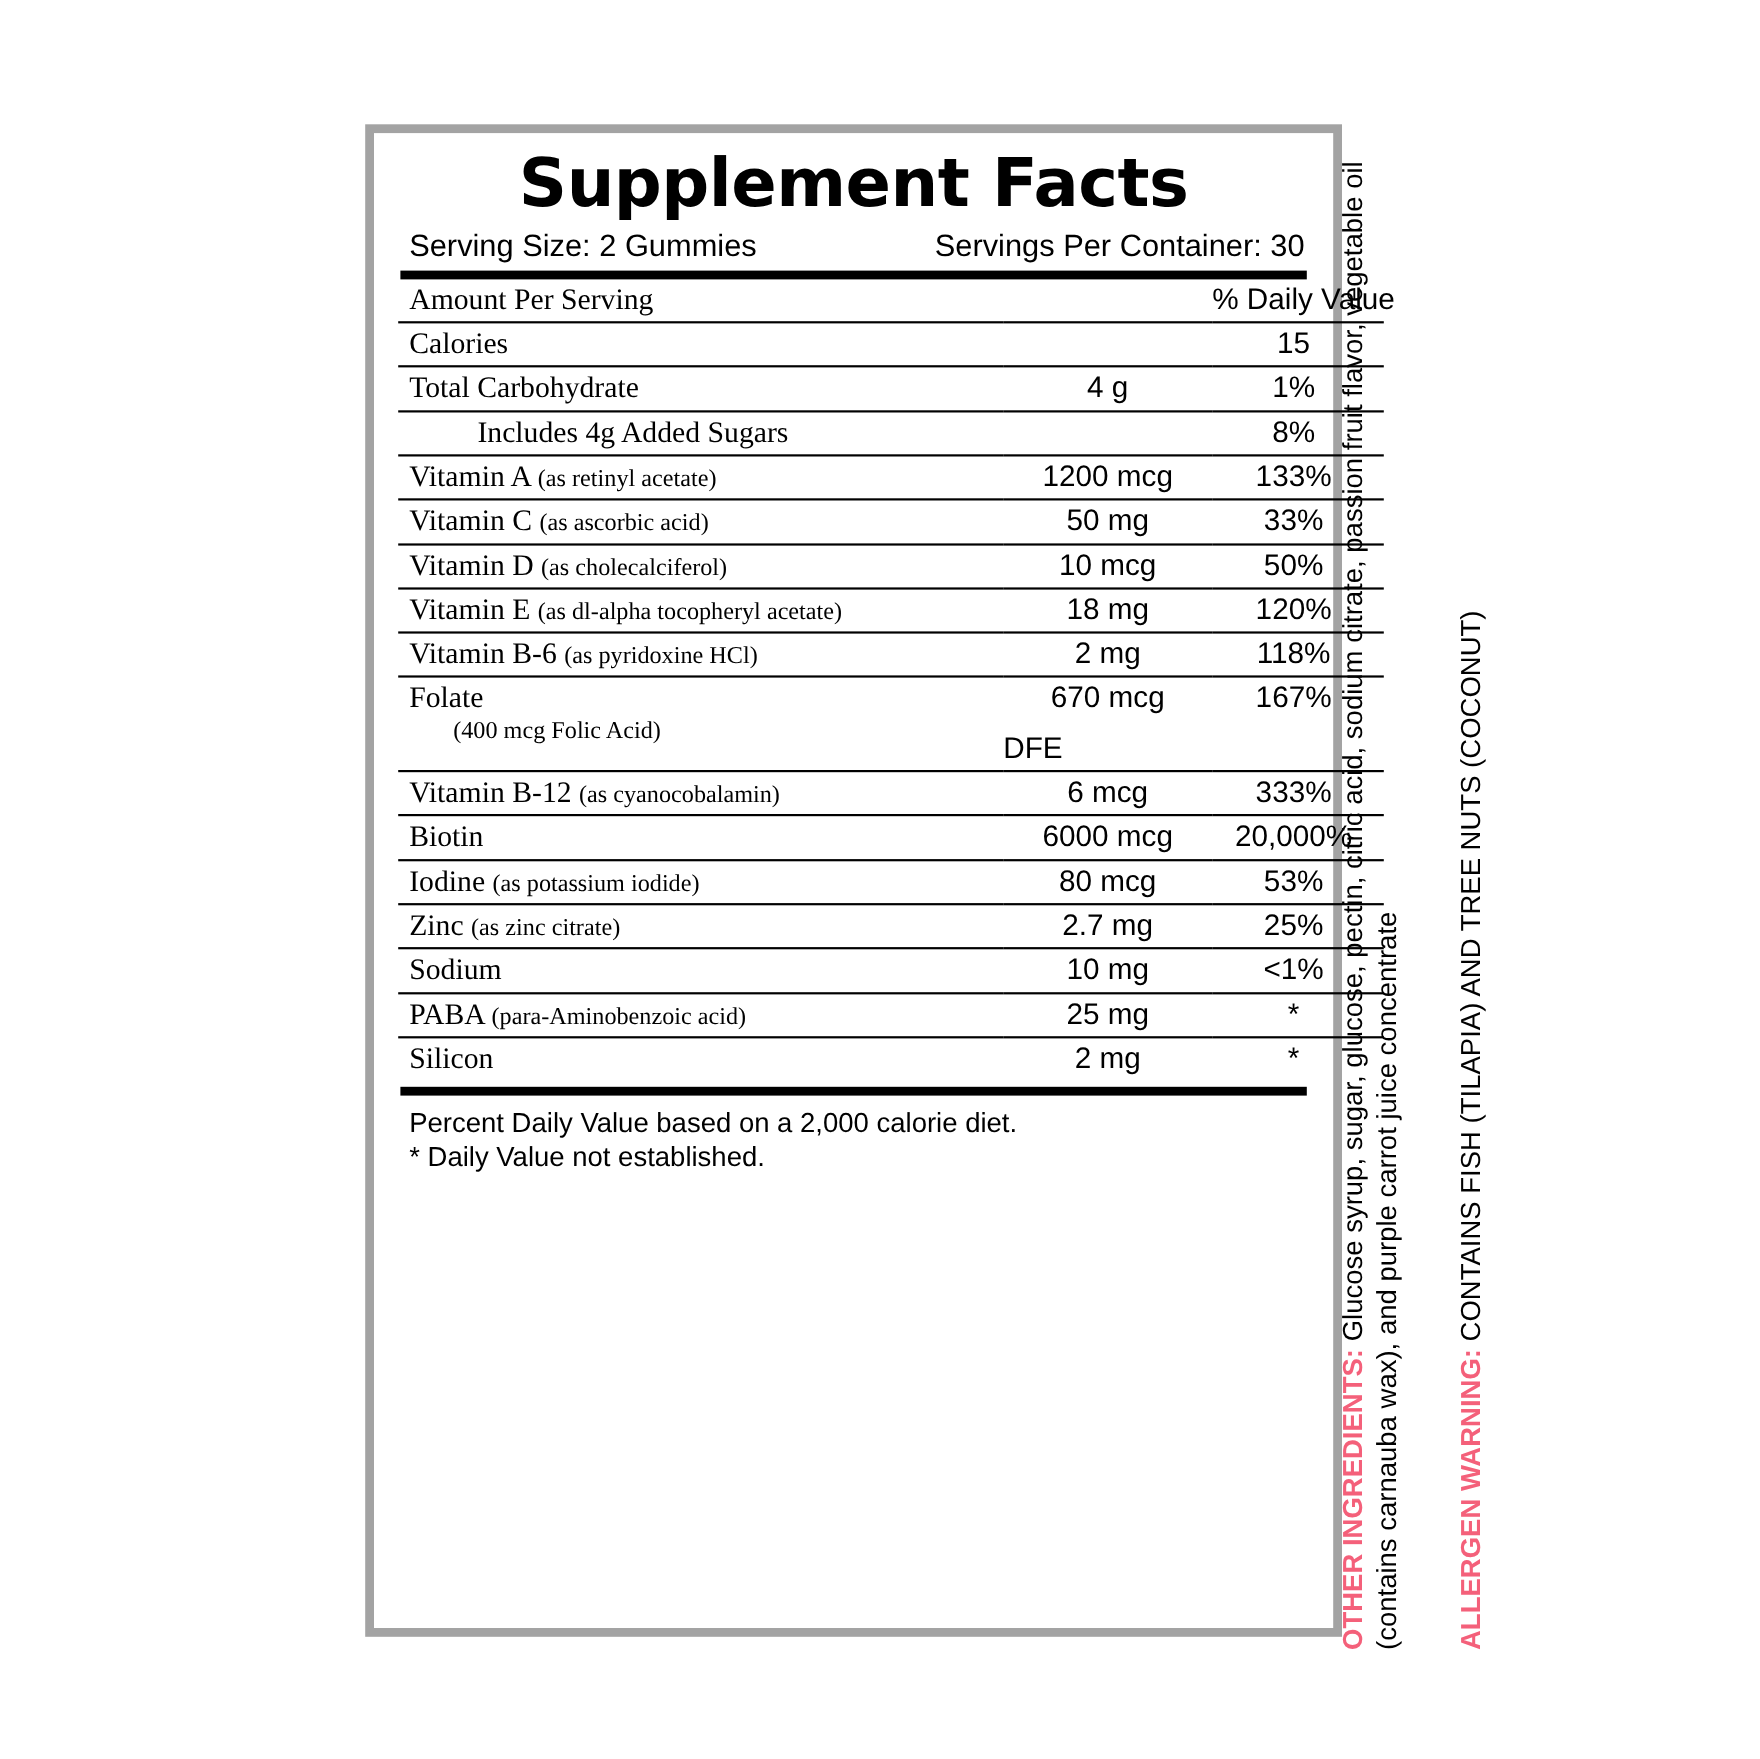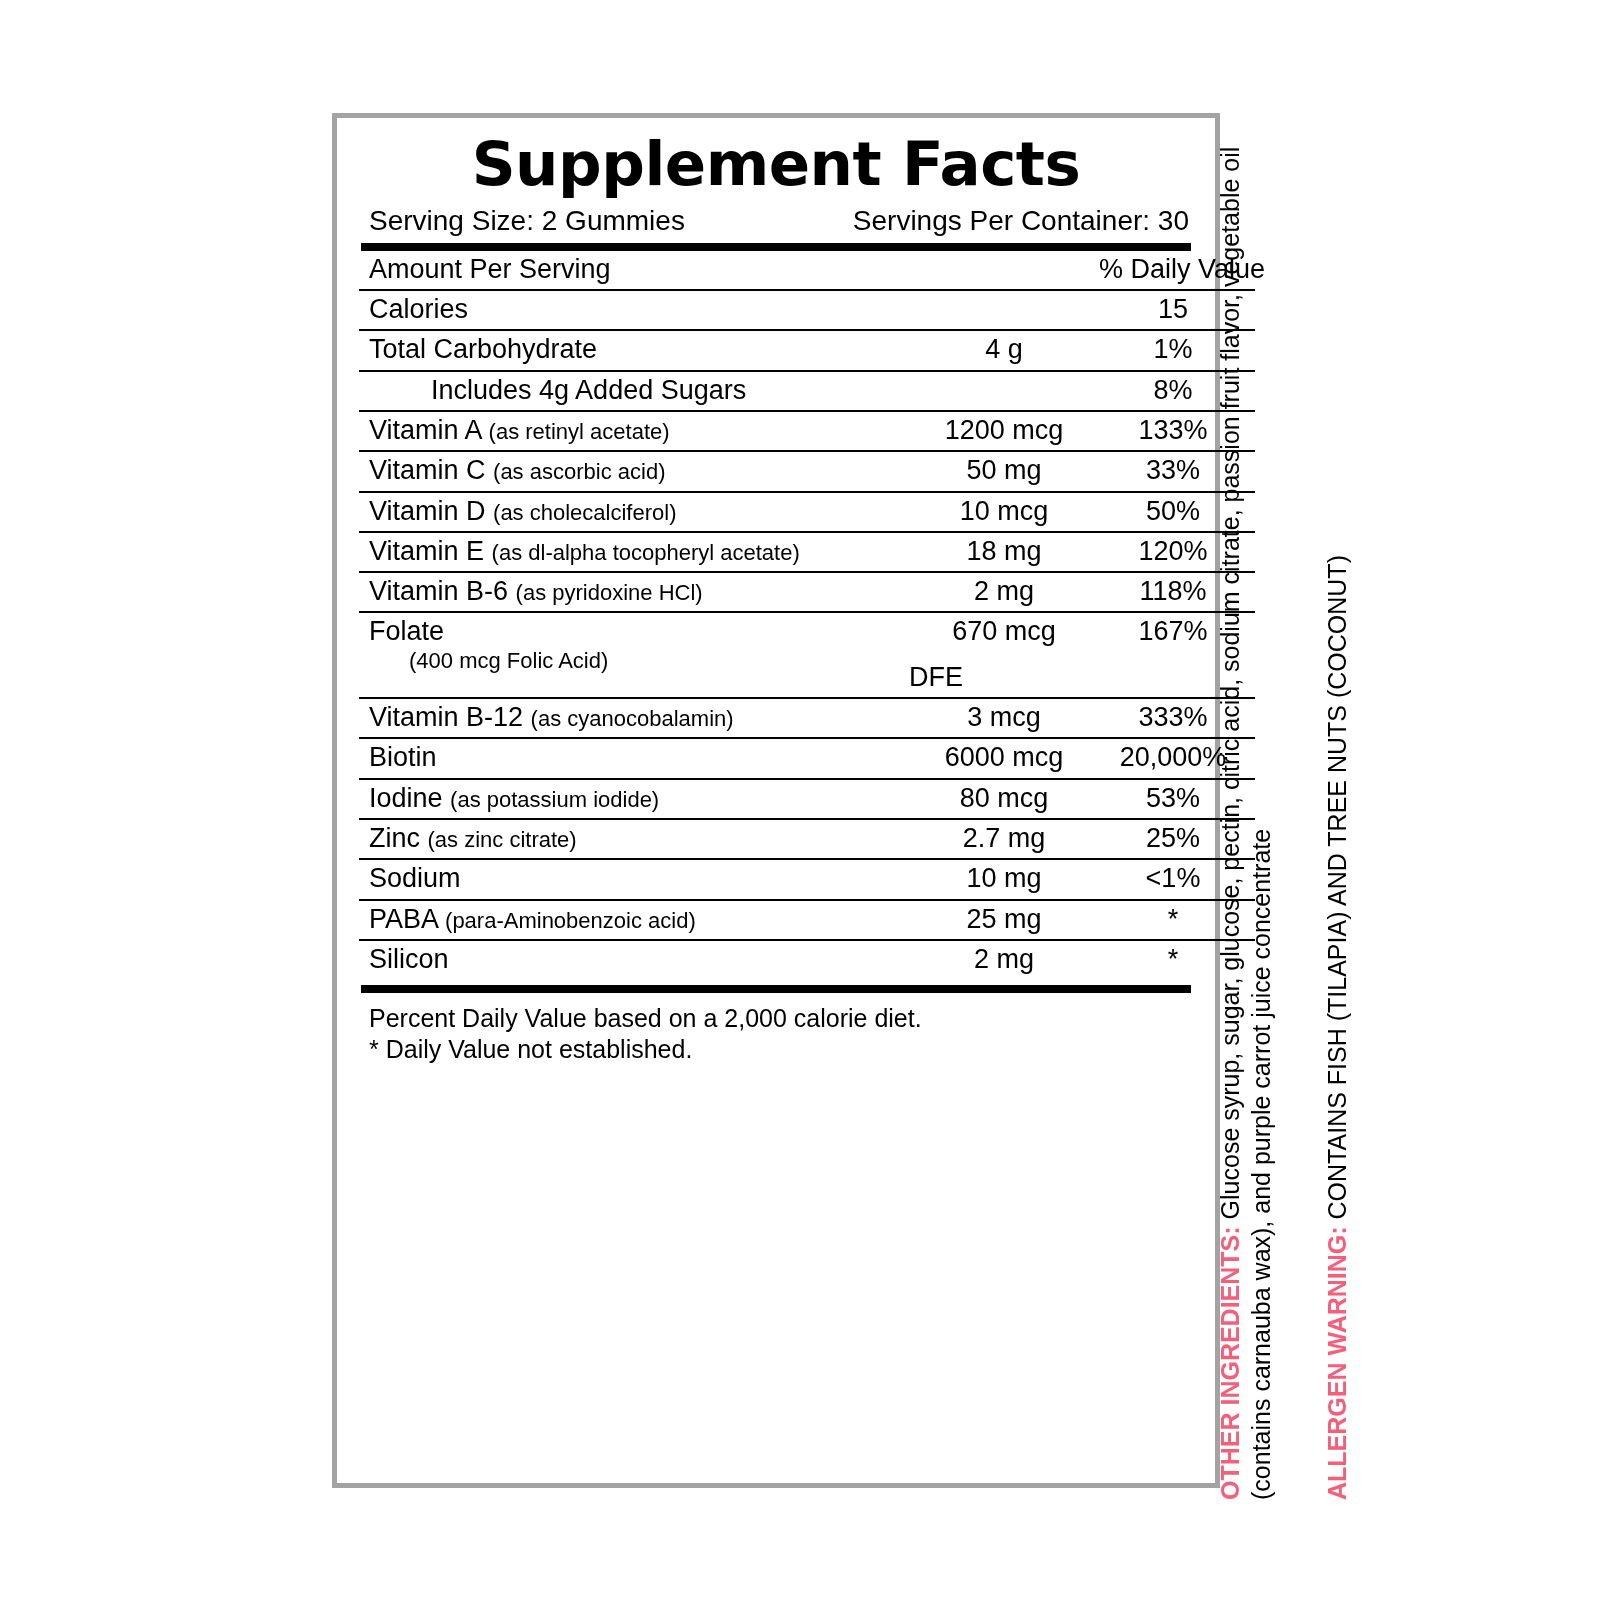--- a/index.html
+++ b/index.html
@@ -21,21 +21,21 @@
     inset: 0;
   }
 
   
   .panel {
     position: absolute;
     left: 332px;
     top: 113px;
     width: 888px;
     height: 1375px;
-    border: 5px solid #a3a3a3;
+    border: 8px solid #a3a3a3;
     background: #fff;
     box-sizing: border-box;
     padding: 8px 22px 10px 22px;
   }
 
   .sf-title {
     text-align: center;
     font-weight: bold;
     font-size: 61px;
     line-height: 1.06;
@@ -67,20 +67,21 @@
     padding: 3px 0 4px 0;
     font-size: 27px;
     line-height: 1.16;
   }
   table.sf tr.sep td {
     border-bottom: 2px solid #000;
   }
   .c-name {
     width: 540px;
     padding-left: 10px !important;
+    font-family: Liberation Serif, serif;
   }
   .c-amt {
     width: 190px;
     text-align: center;
   }
   .c-dv {
     width: 150px;
     text-align: center;
     padding-right: 8px !important;
   }
@@ -230,21 +231,21 @@
           </td>
           <td class="c-amt">
             <span>670 mcg</span>
             <span class="amt-sub">DFE</span>
           </td>
           <td class="c-dv">167%</td>
         </tr>
 
         <tr class="sep">
           <td class="c-name"><span class="name-main">Vitamin B-12</span> <span class="paren">(as cyanocobalamin)</span></td>
-          <td class="c-amt">3 mcg</td>
+          <td class="c-amt">6 mcg</td>
           <td class="c-dv">333%</td>
         </tr>
 
         <tr class="sep">
           <td class="c-name"><span class="name-main">Biotin</span></td>
           <td class="c-amt">6000 mcg</td>
           <td class="c-dv">20,000%</td>
         </tr>
 
 

